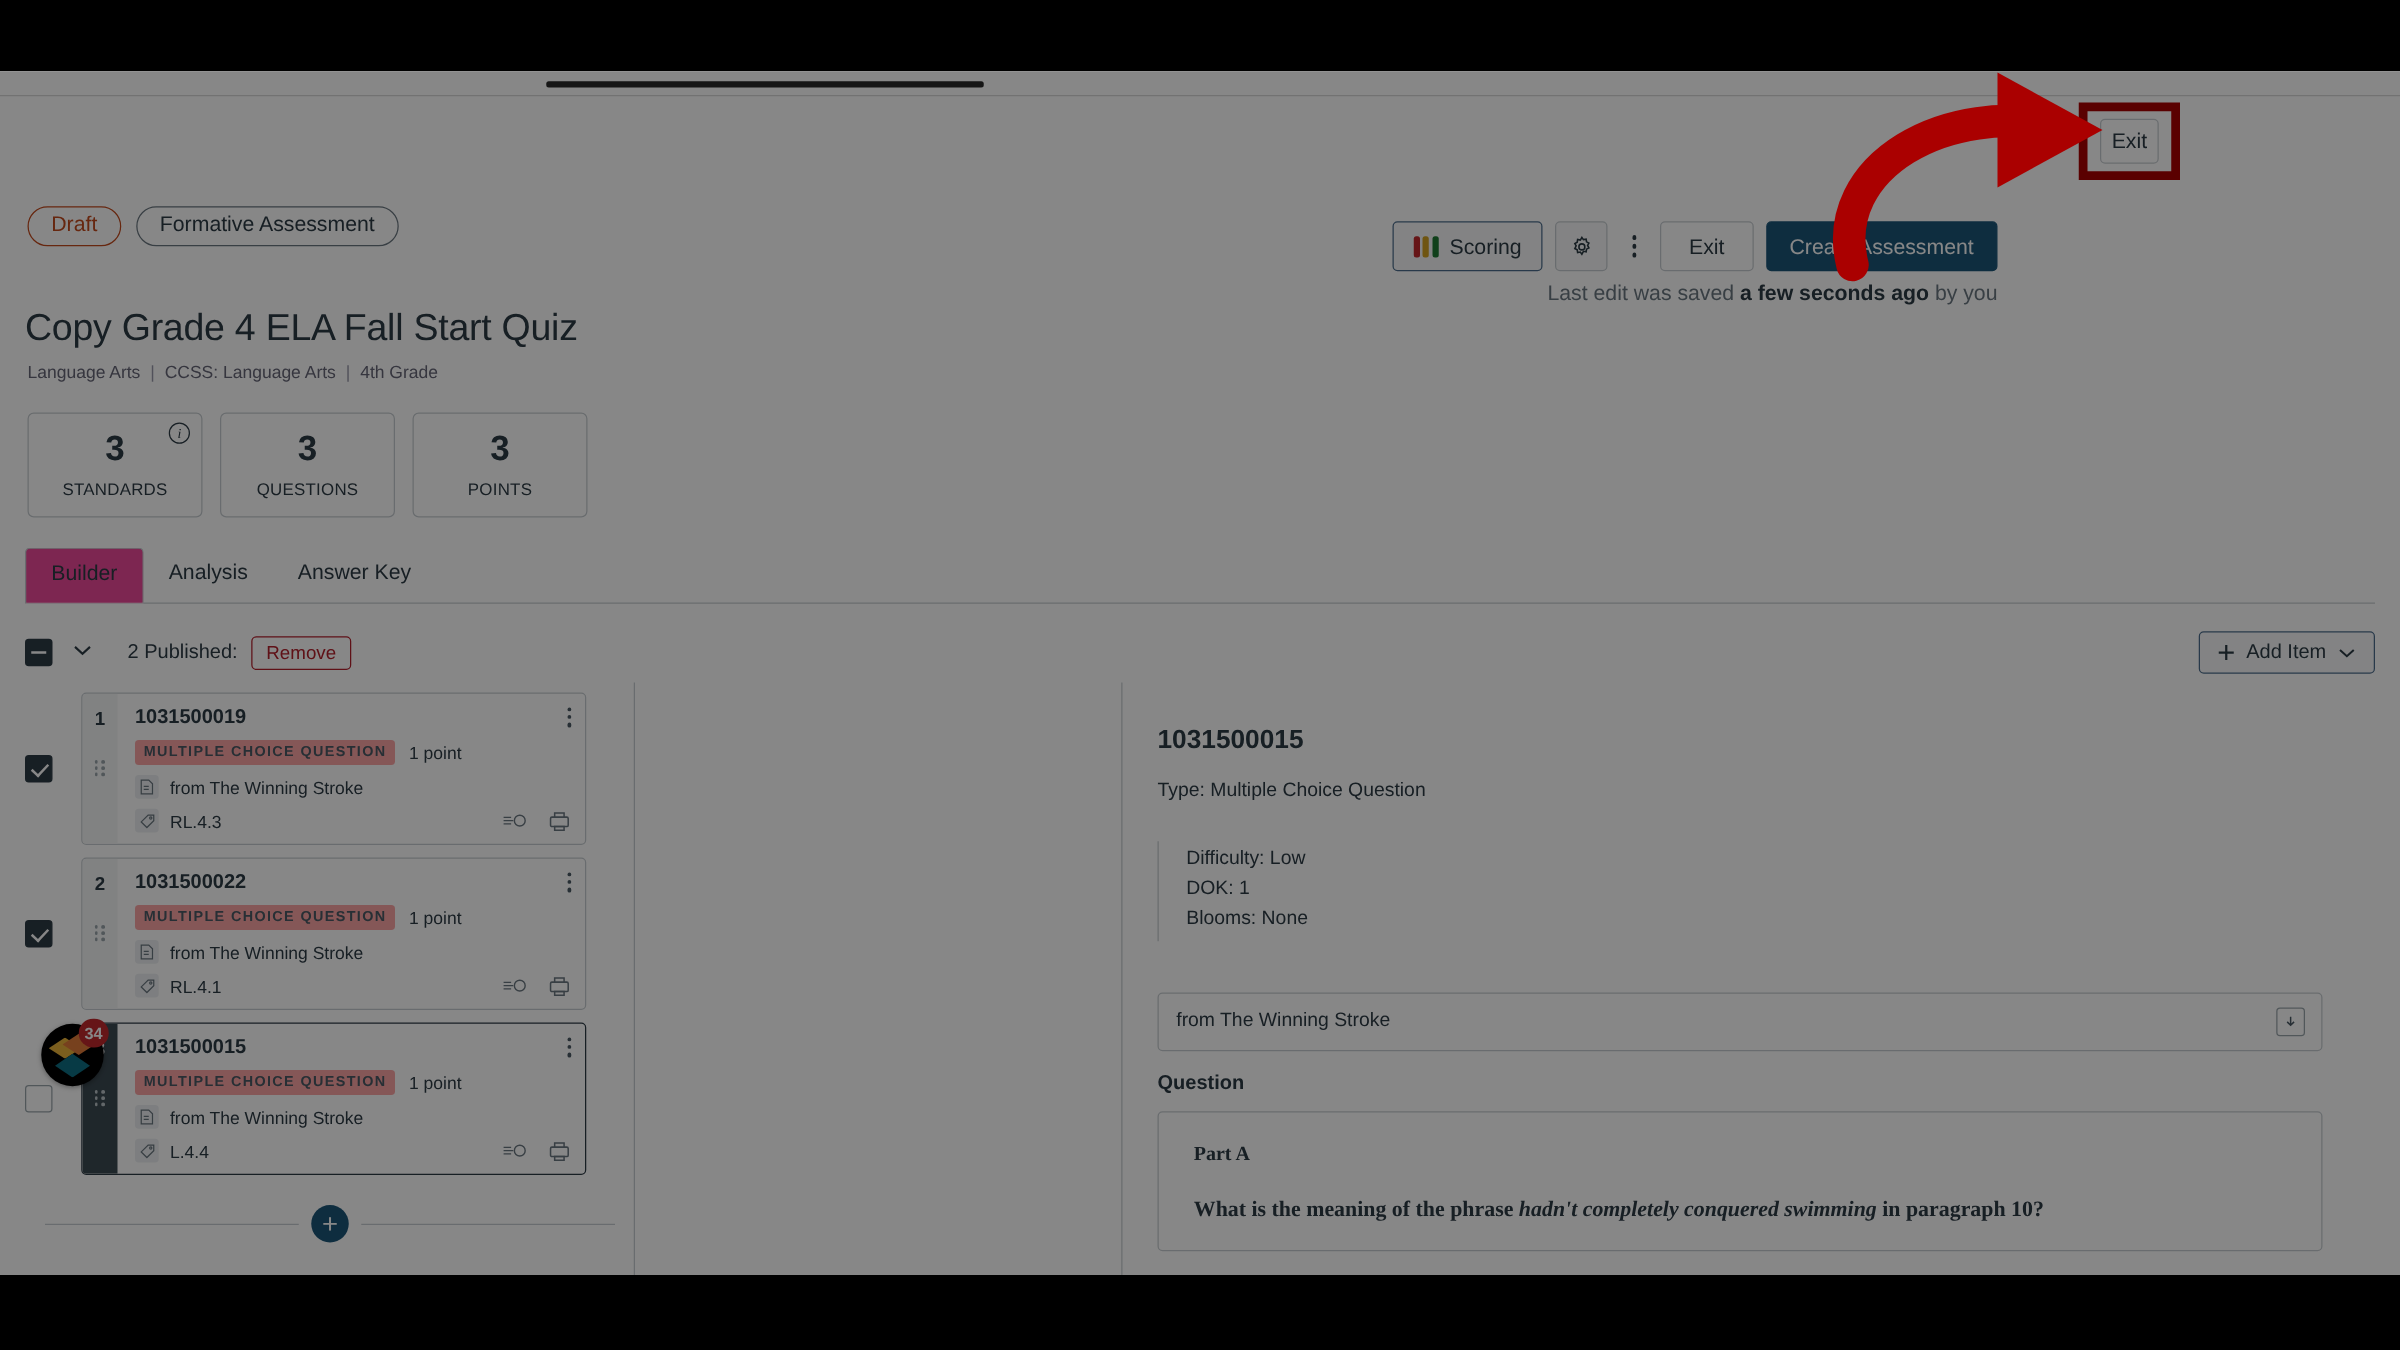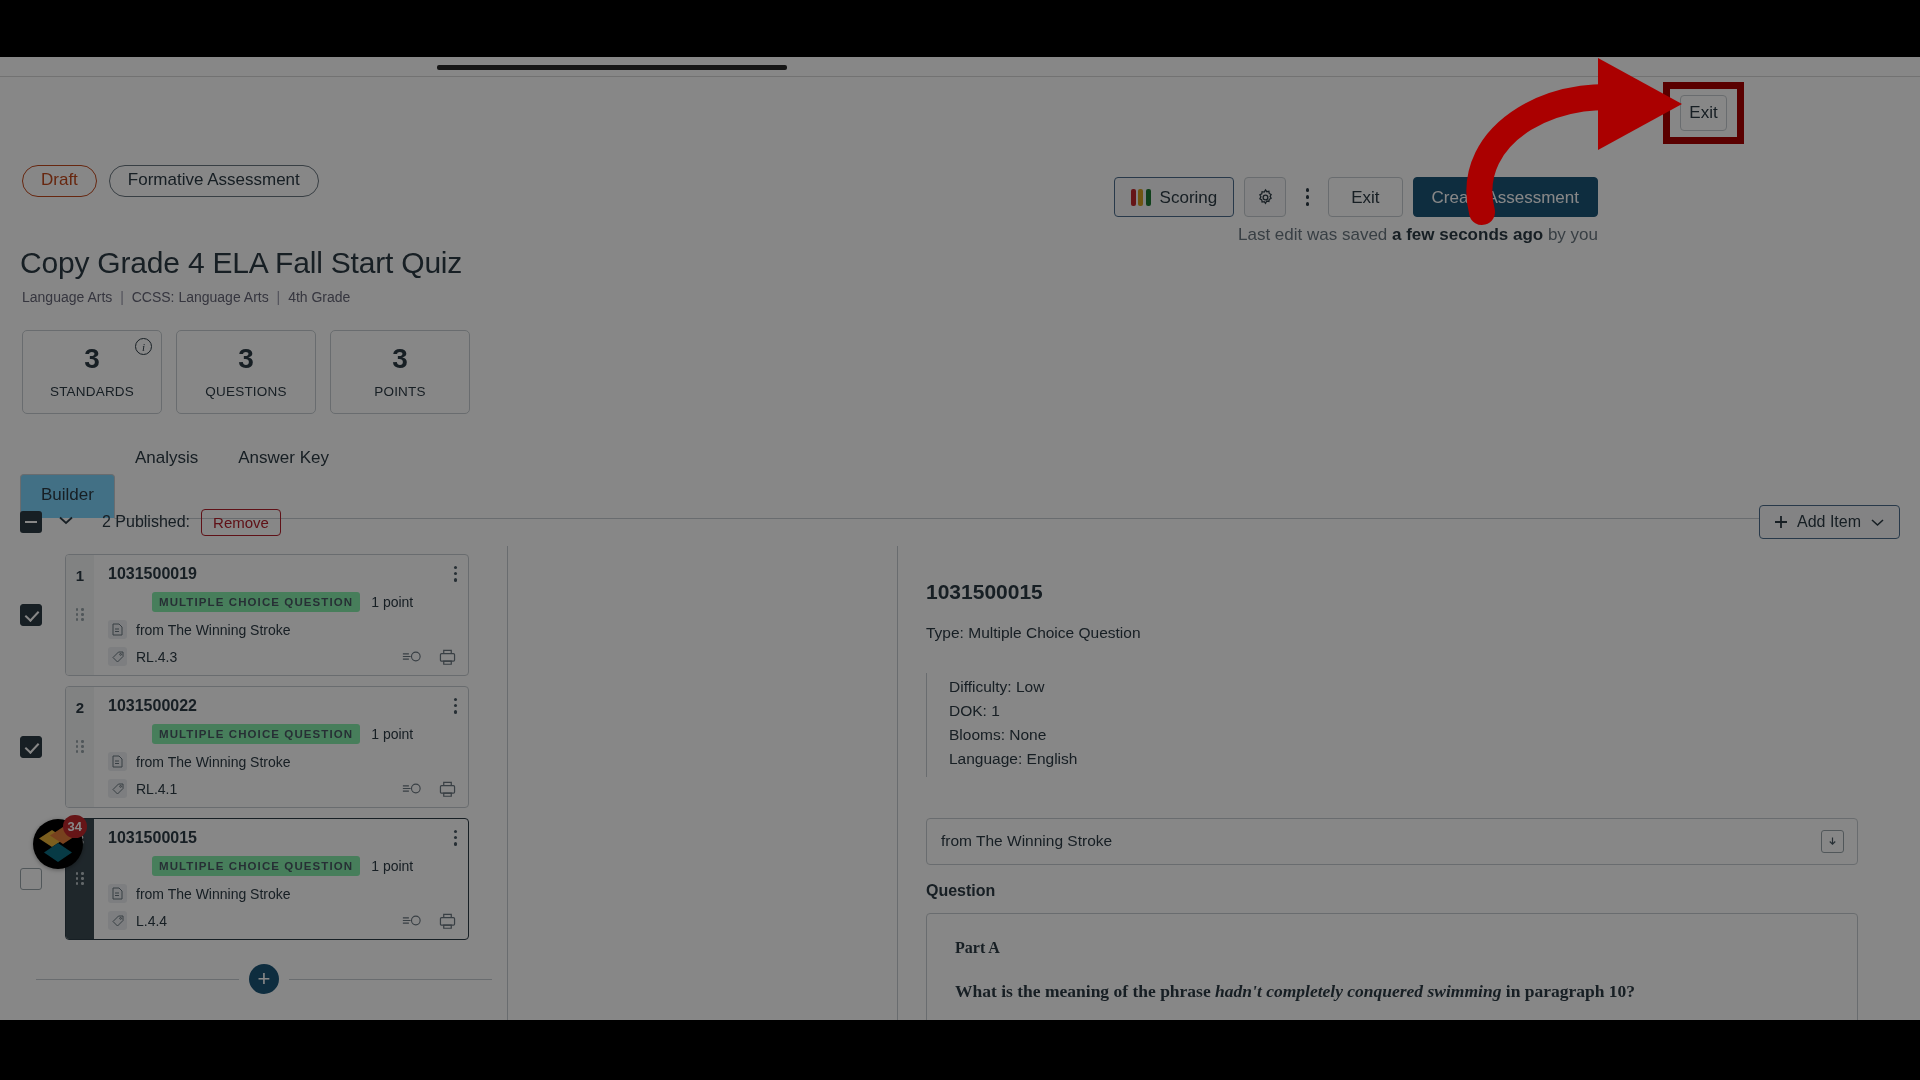--- a/index.html
+++ b/index.html
@@ -70,21 +70,21 @@
 
   .saved { position:absolute; right:22px; top:148px; font-size:17px; color:#6b7780; }
   .saved strong { color:#2d3b45; }
 
   
   .tabs { position:absolute; left:20px; top:380px; display:flex;
     border-bottom:1px solid #c7cdd1; width:1880px; }
   .tab { font-size:17px; color:#2d3b45; padding:10px 20px 13px; cursor:pointer;
     position:relative; top:1px; }
   .tab.active { border:1px solid #c7cdd1; border-bottom:1px solid #fff;
-    border-radius:4px 4px 0 0; background:#7dd3fc;margin-top:36px; }
+    border-radius:4px 4px 0 0; background:#ec4899; }
 
   
   .toolbar { position:absolute; left:20px; top:445px; width:1880px; height:40px;
     display:flex; align-items:center; }
   .minus-box { width:22px; height:22px; background:#2d3b45; border-radius:3px;
     position:relative; cursor:pointer; }
   .minus-box::after { content:""; position:absolute; left:5px; top:10px; width:12px;
     height:2.4px; background:#fff; }
   .chev { margin-left:14px; cursor:pointer; }
   .published { margin-left:26px; font-size:16px; color:#2d3b45; }
@@ -119,22 +119,22 @@
   .card.sel .gutter { background:#3c4a52; }
   .gutter .n { font-size:15px; font-weight:bold; color:#2d3b45; }
   .card.sel .gutter .n { color:#fff; }
   .grip { margin-top:24px; display:grid; grid-template-columns:repeat(2,3px);
     gap:2.5px; cursor:grab; }
   .grip i { width:2.6px; height:2.6px; background:#9aa5ab; border-radius:50%; display:block;}
   .card.sel .grip i { background:#b9c2c7; }
   .cbody { flex:1; padding:10px 12px 9px 14px; position:relative; }
   .cid { font-size:16px; font-weight:bold; color:#2d3b45; }
   .crow2 { margin-top:9px; display:flex; align-items:center; gap:11px; }
-  .pill { background:#86efac; color:#4a5a64; font-size:11.5px; font-weight:bold;
-    letter-spacing:1.1px; padding:4px 7px; border-radius:3px;margin-left:44px; }
+  .pill { background:#fca5a5; color:#4a5a64; font-size:11.5px; font-weight:bold;
+    letter-spacing:1.1px; padding:4px 7px; border-radius:3px; }
   .pt { font-size:14px; color:#2d3b45; }
   .crow3 { margin-top:8px; display:flex; align-items:center; gap:9px; }
   .crow4 { margin-top:8px; display:flex; align-items:center; gap:9px; }
   .sq { width:19px; height:19px; background:#eceff1; border-radius:3px; flex:none;
     display:flex; align-items:center; justify-content:center; }
   .ctxt { font-size:14px; color:#2d3b45; }
   .card-kebab { position:absolute; right:11px; top:11px; display:flex;
     flex-direction:column; gap:3px; cursor:pointer; }
   .card-kebab i { width:3.2px; height:3.2px; background:#4a5a64; border-radius:50%; display:block;}
   .crow4 .right-icons { margin-left:auto; display:flex; gap:18px; align-items:center;}
@@ -485,21 +485,20 @@
       <div class="right-pane">
         <div class="rp">
           <h2>1031500015</h2>
           <div class="meta">
             <div>Type: Multiple Choice Question</div>
           </div>
           <div class="quote">
             <div>Difficulty: Low</div>
             <div>DOK: 1</div>
             <div>Blooms: None</div>
-            <div>Language: English</div>
           </div>
 
           <div class="stimbox">
             <span>from The Winning Stroke</span>
             <span class="stim-btn">
               <svg width="11" height="11" viewBox="0 0 12 12" fill="none" stroke="#4a5a64" stroke-width="1.3">
                   <path d="M6 1.5v7M3 6l3 3 3-3"></path>
                 </svg>
             </span>
           </div>

